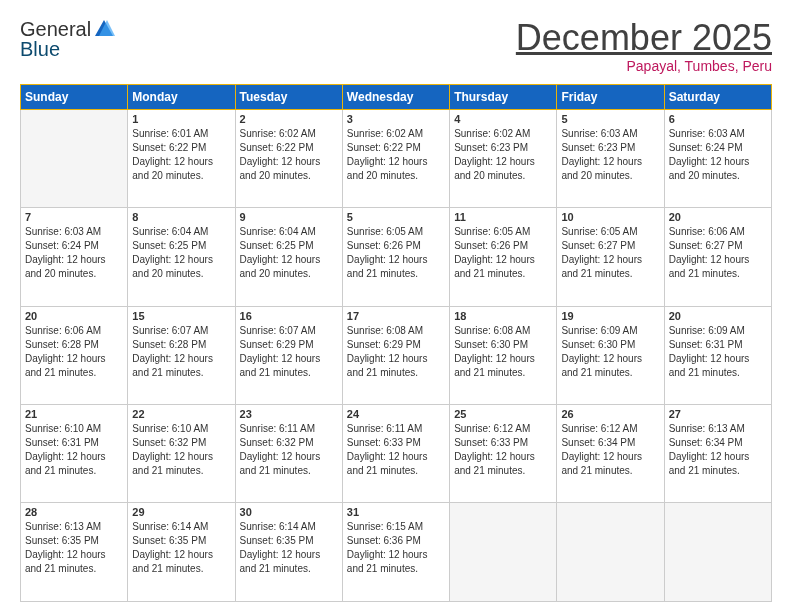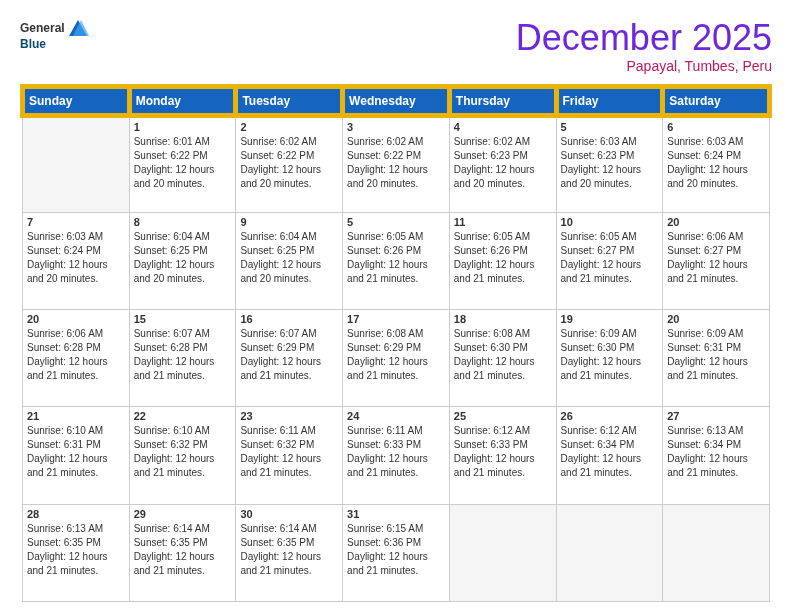--- a/index.html
+++ b/index.html
@@ -21,57 +21,58 @@
       display: flex;
       justify-content: space-between;
       align-items: flex-start;
       margin-bottom: 10px;
     }
     .logo {
       display: flex;
       align-items: center;
     }
     .logo-text {
-      font-size: 12px;
-      font-weight: bold;
+      font-size: 20px;
+      font-weight: normal;
       line-height: 1.1;
     }
     .logo-general { color: #333; }
     .logo-blue { color: #0c4a6e; }
     .logo-icon {
       width: 22px;
       height: 22px;
       margin-left: 2px;
     }
     .title-block {
       text-align: right;
     }
     .month-title {
       font-size: 36px;
       font-weight: normal;
-      color: #6d28d9;
+      color: #404040;
       line-height: 1.1;
+      text-decoration: underline;
     }
     .subtitle {
       font-size: 14px;
       color: #be185d;
     }
     .calendar {
       flex: 1;
       border-collapse: collapse;
       width: 100%;
       table-layout: fixed;
     }
     .calendar thead tr th {
       background: #1565c0;
       color: #fff;
       font-size: 12px;
       font-weight: bold;
       padding: 5px 4px;
-      border: 5px solid #eab308;
+      border: 1px solid #eab308;
       text-align: left;
     }
     .calendar tbody tr td {
       border: 1px solid #ccc;
       vertical-align: top;
       padding: 3px 4px;
       font-size: 10px;
       color: #333;
       height: 88px;
     }

